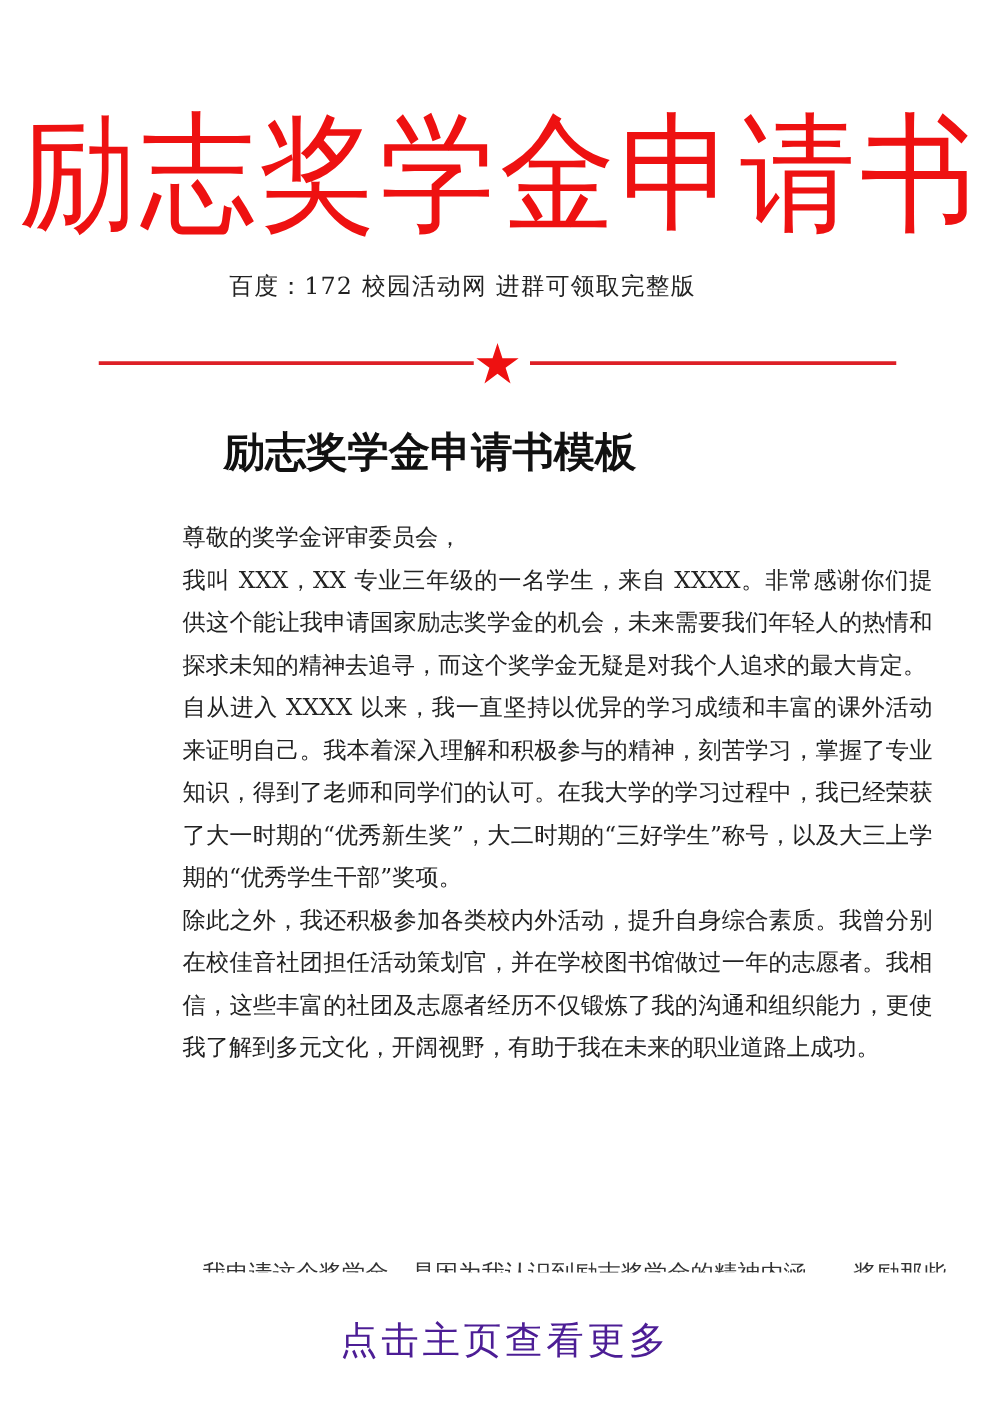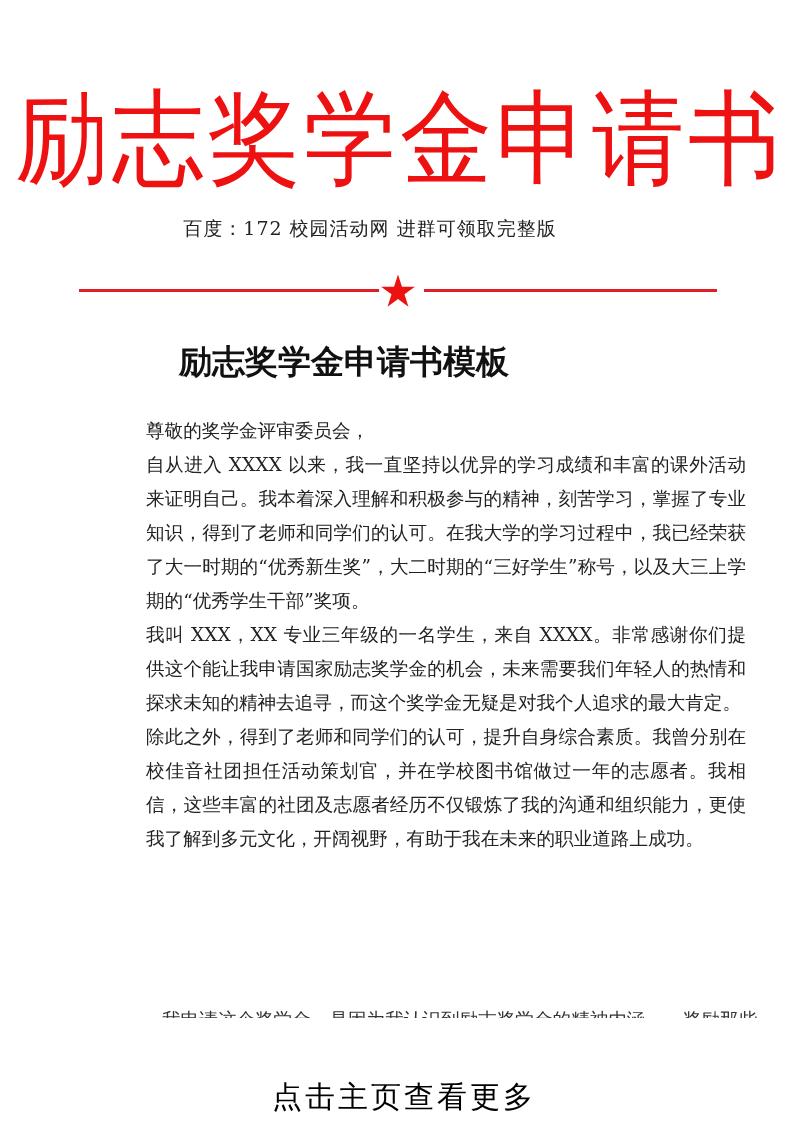--- a/index.html
+++ b/index.html
@@ -15,40 +15,40 @@
   .star { position: absolute; left: 380px; top: 273px; width: 36px; height: 36px; }
   .doc-title { position: absolute; left: 0; top: 340px; width: 688px; text-align: center;
                font-family: "DejaVu Sans", sans-serif; font-weight: bold; font-size: 33px; color: #111; }
   .body-text { position: absolute; left: 146px; top: 414px; width: 600px;
                font-family: "DejaVu Serif", serif; font-size: 18.6px; line-height: 34px; color: #222; }
   .body-text p { margin: 0; text-align: justify; text-align-last: left; }
   .cut-line { position: absolute; left: 162px; top: 1004px; width: 600px; height: 14px; overflow: hidden;
               font-family: "DejaVu Serif", serif; font-size: 18.6px; line-height: 28px; color: #333; }
   .cut-line span { display: block; margin-top: 2px; }
   .more-link { position: absolute; left: 272px; top: 1052px; font-family: "DejaVu Serif", serif;
-               font-size: 30px; color: #000000; letter-spacing: 3px; text-decoration: none; cursor: pointer; margin-top: 25px; }
+               font-size: 30px; color: #4c1d95; letter-spacing: 3px; text-decoration: none; cursor: pointer; }
 </style>
 </head>
 <body>
 
 <div class="big-title">励志奖学金申请书</div>
 <div class="subtitle">百度：172 校园活动网  进群可领取完整版</div>
 
 <div class="divider-left"></div>
 <svg class="star" viewBox="0 0 100 100">
   <polygon points="50,4 61,38 97,38 68,59 79,94 50,72 21,94 32,59 3,38 39,38" fill="#ee1111"></polygon>
 </svg>
 <div class="divider-right"></div>
 
 <div class="doc-title">励志奖学金申请书模板</div>
 
 <div class="body-text">
   <p>尊敬的奖学金评审委员会，</p>
+  <p>我叫 XXX，XX 专业三年级的一名学生，来自 XXXX。非常感谢你们提供这个能让我申请国家励志奖学金的机会，未来需要我们年轻人的热情和探求未知的精神去追寻，而这个奖学金无疑是对我个人追求的最大肯定。</p>
   <p>自从进入 XXXX 以来，我一直坚持以优异的学习成绩和丰富的课外活动来证明自己。我本着深入理解和积极参与的精神，刻苦学习，掌握了专业知识，得到了老师和同学们的认可。在我大学的学习过程中，我已经荣获了大一时期的“优秀新生奖”，大二时期的“三好学生”称号，以及大三上学期的“优秀学生干部”奖项。</p>
-  <p>我叫 XXX，XX 专业三年级的一名学生，来自 XXXX。非常感谢你们提供这个能让我申请国家励志奖学金的机会，未来需要我们年轻人的热情和探求未知的精神去追寻，而这个奖学金无疑是对我个人追求的最大肯定。</p>
-  <p>除此之外，得到了老师和同学们的认可，提升自身综合素质。我曾分别在校佳音社团担任活动策划官，并在学校图书馆做过一年的志愿者。我相信，这些丰富的社团及志愿者经历不仅锻炼了我的沟通和组织能力，更使我了解到多元文化，开阔视野，有助于我在未来的职业道路上成功。</p>
+  <p>除此之外，我还积极参加各类校内外活动，提升自身综合素质。我曾分别在校佳音社团担任活动策划官，并在学校图书馆做过一年的志愿者。我相信，这些丰富的社团及志愿者经历不仅锻炼了我的沟通和组织能力，更使我了解到多元文化，开阔视野，有助于我在未来的职业道路上成功。</p>
 </div>
 
 <div class="cut-line">
   <span>我申请这个奖学金，是因为我认识到励志奖学金的精神内涵——奖励那些</span>
 </div>
 
 <a class="more-link">点击主页查看更多</a>
 
 </body></html>

